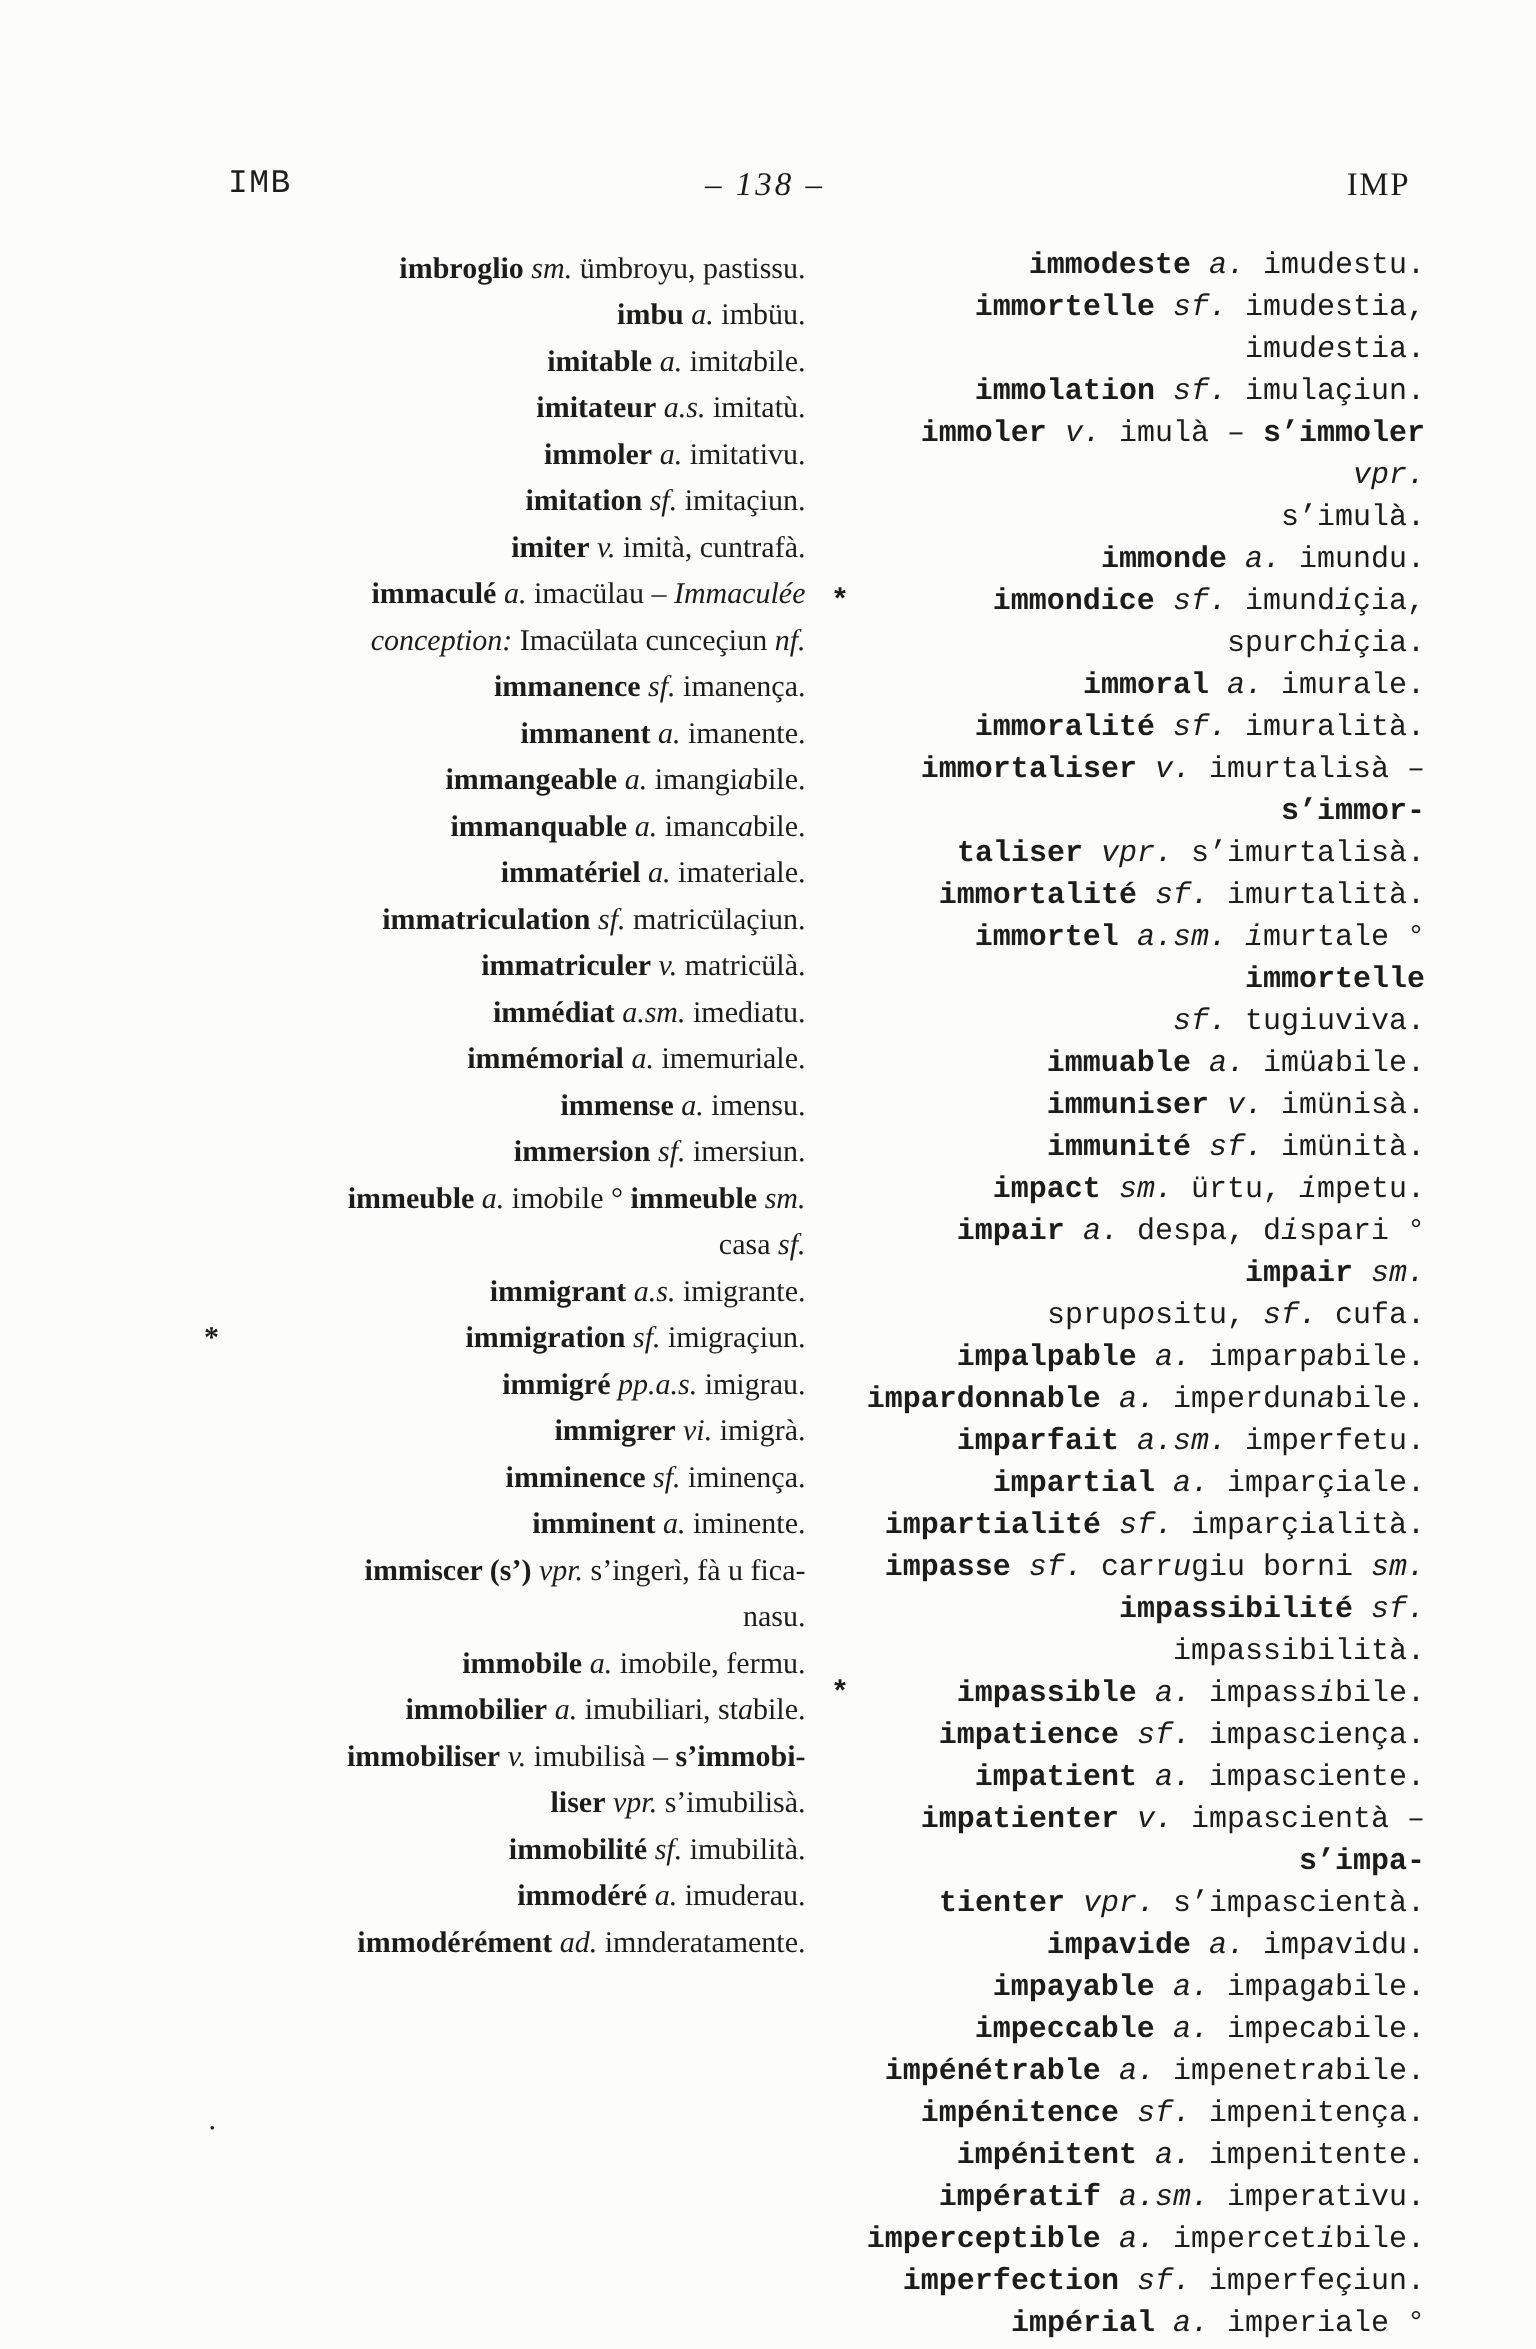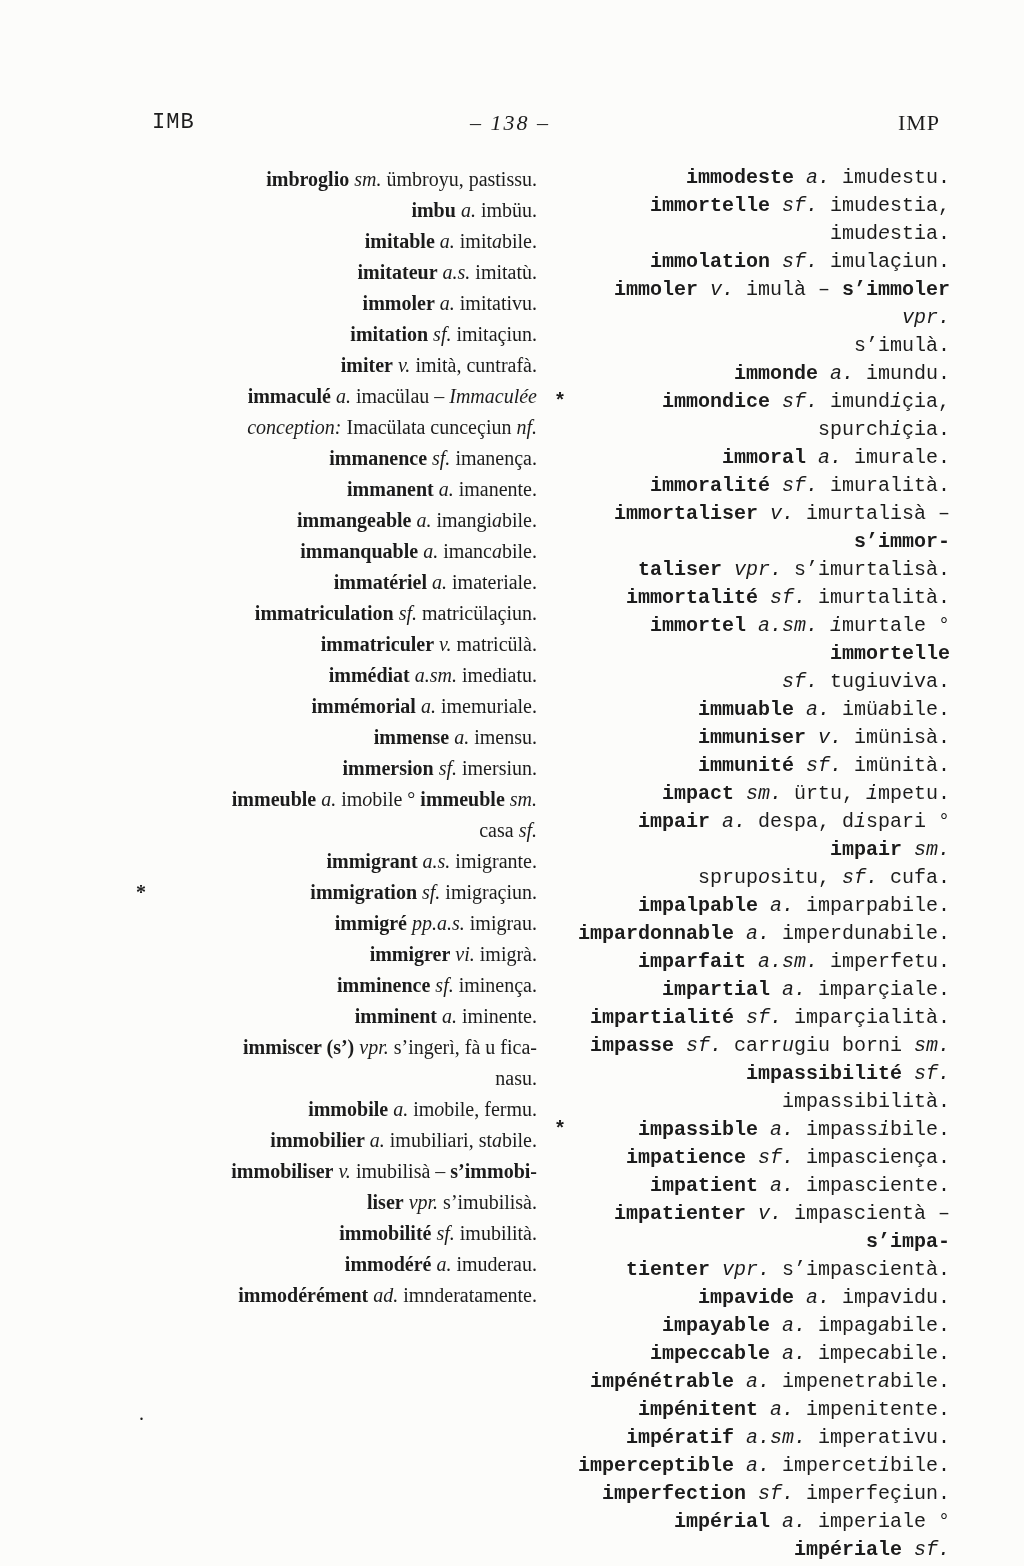--- a/index.html
+++ b/index.html
@@ -115,20 +115,21 @@
     <div class="entry"><span class="hw">impasse</span> <span class="it">sf.</span> carr<span class="it">u</span>giu borni <span class="it">sm.</span></div>
     <div class="entry"><span class="hw">impassibilité</span> <span class="it">sf.</span> impassibilità.</div>
     <div class="entry"><span class="ast">*</span><span class="hw">impassible</span> <span class="it">a.</span> impass<span class="it">i</span>bile.</div>
     <div class="entry"><span class="hw">impatience</span> <span class="it">sf.</span> impasciença.</div>
     <div class="entry"><span class="hw">impatient</span> <span class="it">a.</span> impasciente.</div>
     <div class="entry"><span class="hw">impatienter</span> <span class="it">v.</span> impascientà – <span class="hw">s’impa-</span><br><span class="hw">tienter</span> <span class="it">vpr.</span> s’impascientà.</div>
     <div class="entry"><span class="hw">impavide</span> <span class="it">a.</span> imp<span class="it">a</span>vidu.</div>
     <div class="entry"><span class="hw">impayable</span> <span class="it">a.</span> impag<span class="it">a</span>bile.</div>
     <div class="entry"><span class="hw">impeccable</span> <span class="it">a.</span> impec<span class="it">a</span>bile.</div>
     <div class="entry"><span class="hw">impénétrable</span> <span class="it">a.</span> impenetr<span class="it">a</span>bile.</div>
+    <div class="entry"><span class="hw">impénitence</span> <span class="it">sf.</span> impenitença.</div>
     <div class="entry"><span class="hw">impénitent</span> <span class="it">a.</span> impenitente.</div>
     <div class="entry"><span class="hw">impératif</span> <span class="it">a.sm.</span> imperativu.</div>
     <div class="entry"><span class="hw">imperceptible</span> <span class="it">a.</span> impercet<span class="it">i</span>bile.</div>
     <div class="entry"><span class="hw">imperfection</span> <span class="it">sf.</span> imperfeçiun.</div>
     <div class="entry"><span class="hw">impérial</span> <span class="it">a.</span> imperiale ° <span class="hw">impériale</span> <span class="it">sf.</span><br>imperiala.</div>
   </div>
 
 <div class="stray-dot">.</div>
 
 </body></html>

